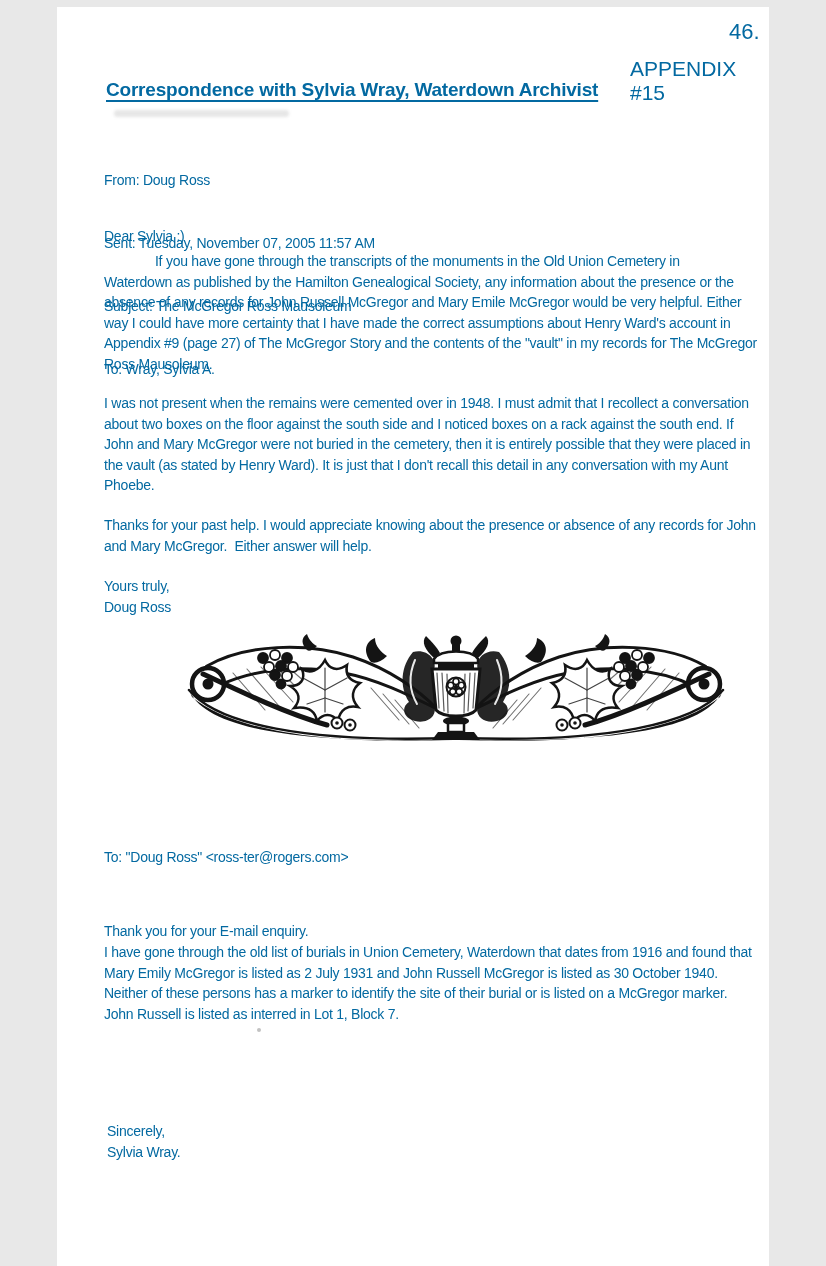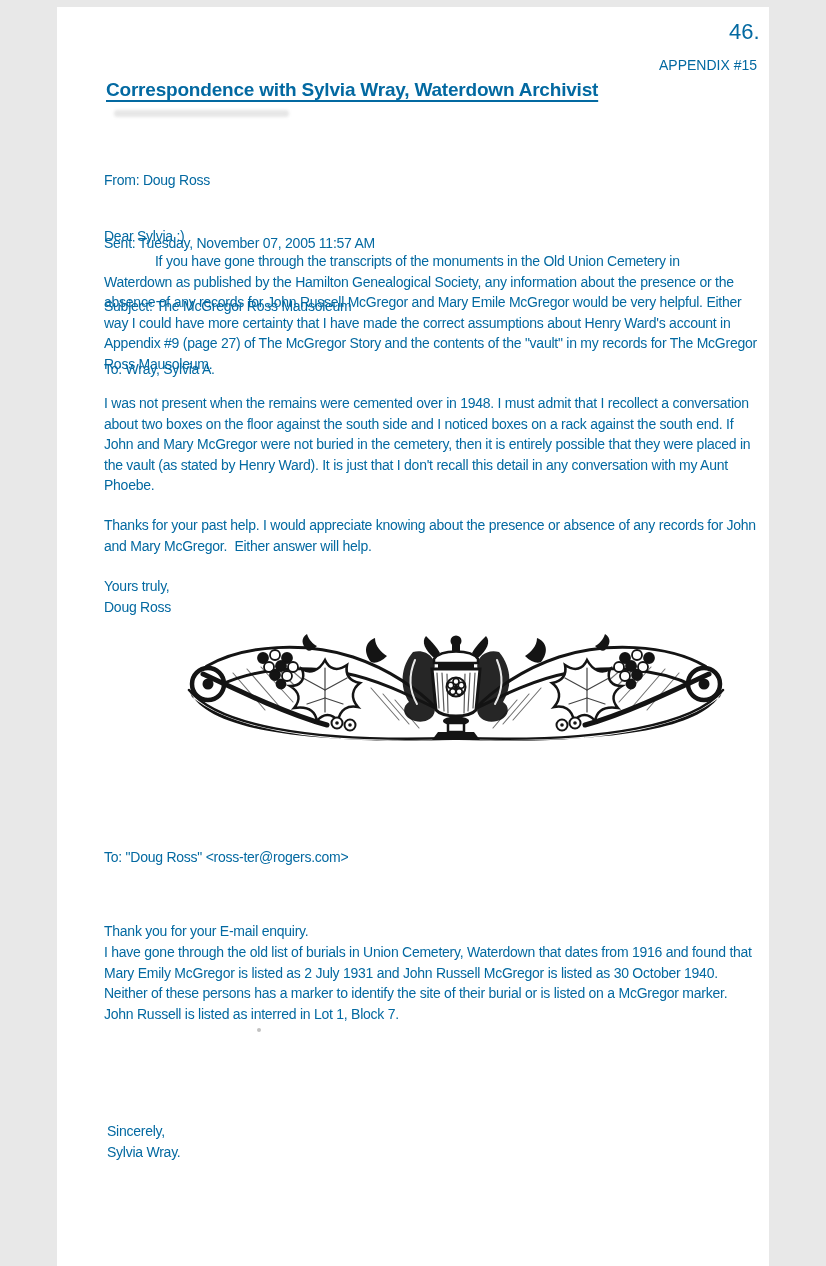--- a/index.html
+++ b/index.html
@@ -7,21 +7,21 @@
     position:relative; width:712px; height:1266px; margin:7px auto;
     background:#ffffff; overflow:hidden;
     font-family:"Liberation Sans", sans-serif; color:#0369a1;
   }
   .txt {
     position:absolute; font-size:14px; letter-spacing:-0.25px;
     line-height:20.5px; white-space:pre-wrap; width:775px;
   }
   .hdr { line-height:21px; }
   .pagenum { position:absolute; left:672px; top:12px; font-size:22px; letter-spacing:0; }
-  .appendix { position:absolute; left:602px; top:50px; font-size:14px; letter-spacing:0; }
+  .appendix { position:absolute; left:573px; top:50px; font-size:21px; letter-spacing:0; }
   .title {
     position:absolute; left:49px; top:72px; margin:0;
     font-size:19px; font-weight:700; letter-spacing:-0.2px;
     text-decoration:underline; text-underline-offset:4px; text-decoration-thickness:2px;
     white-space:nowrap;
     text-align:right;
   }
   .smudge {
     position:absolute; left:57px; top:103px; width:175px; height:7px;
     background:#c9c9c9; opacity:.45; filter:blur(1.5px); border-radius:3px;

